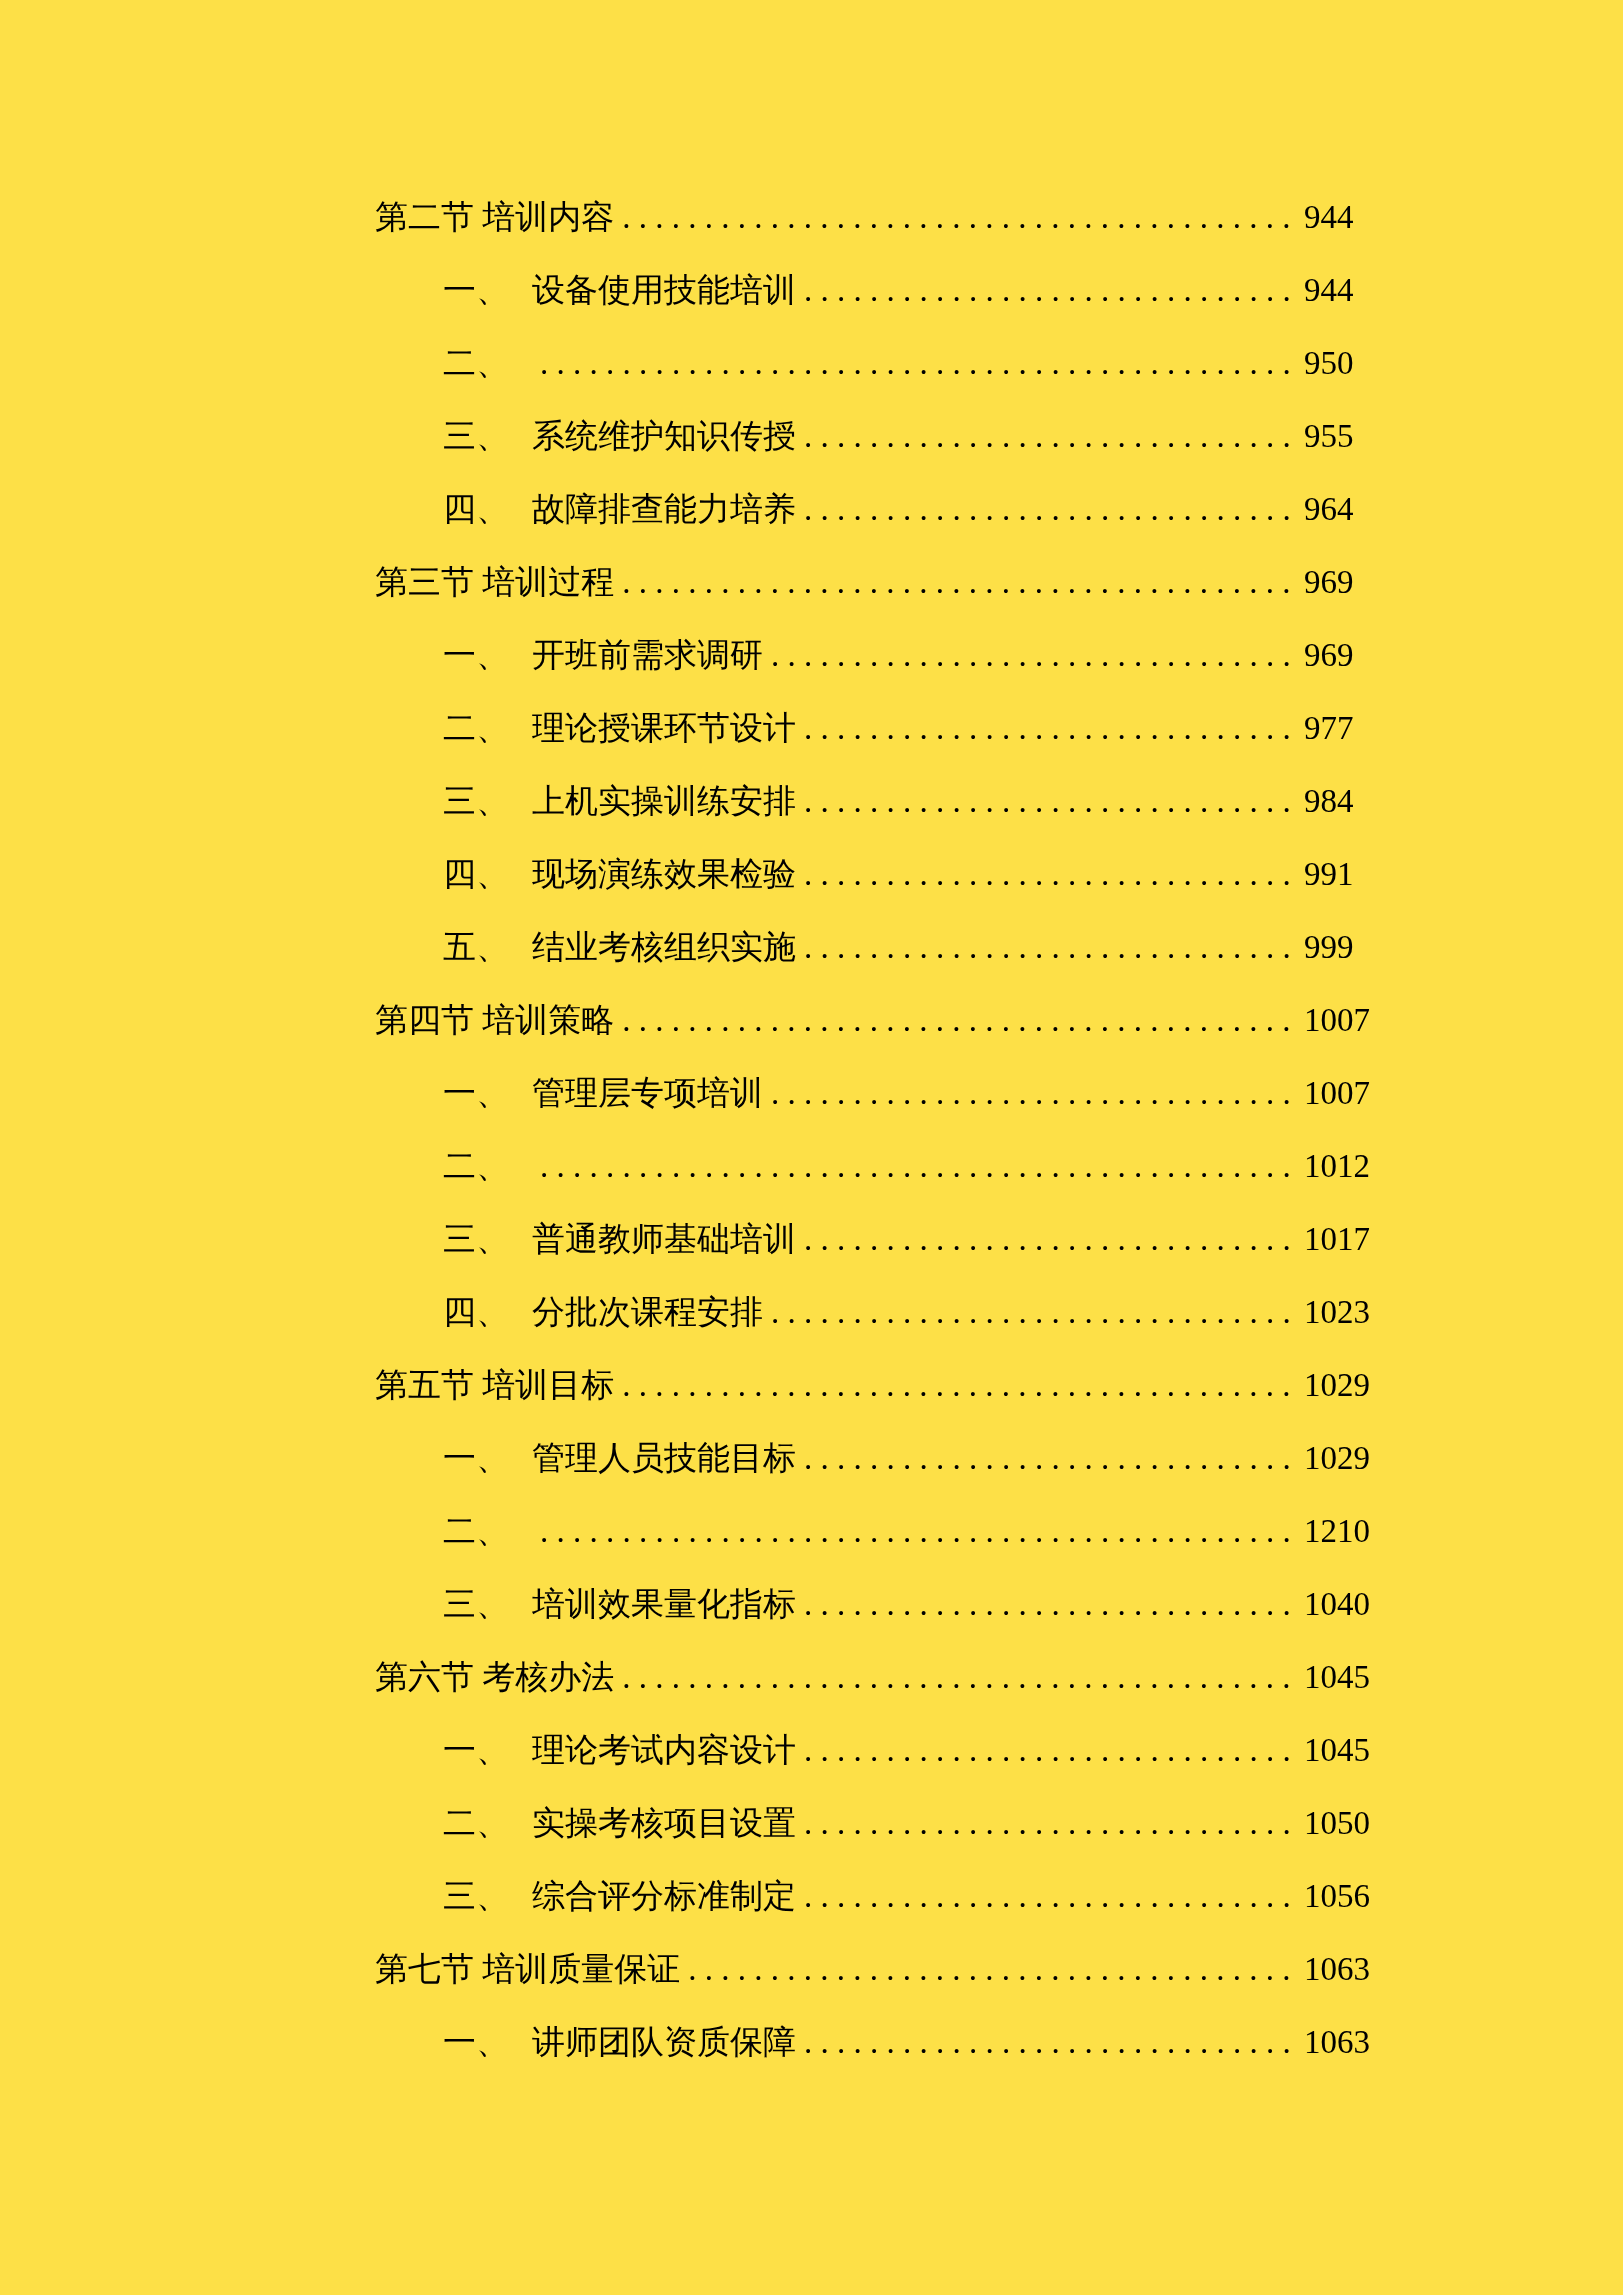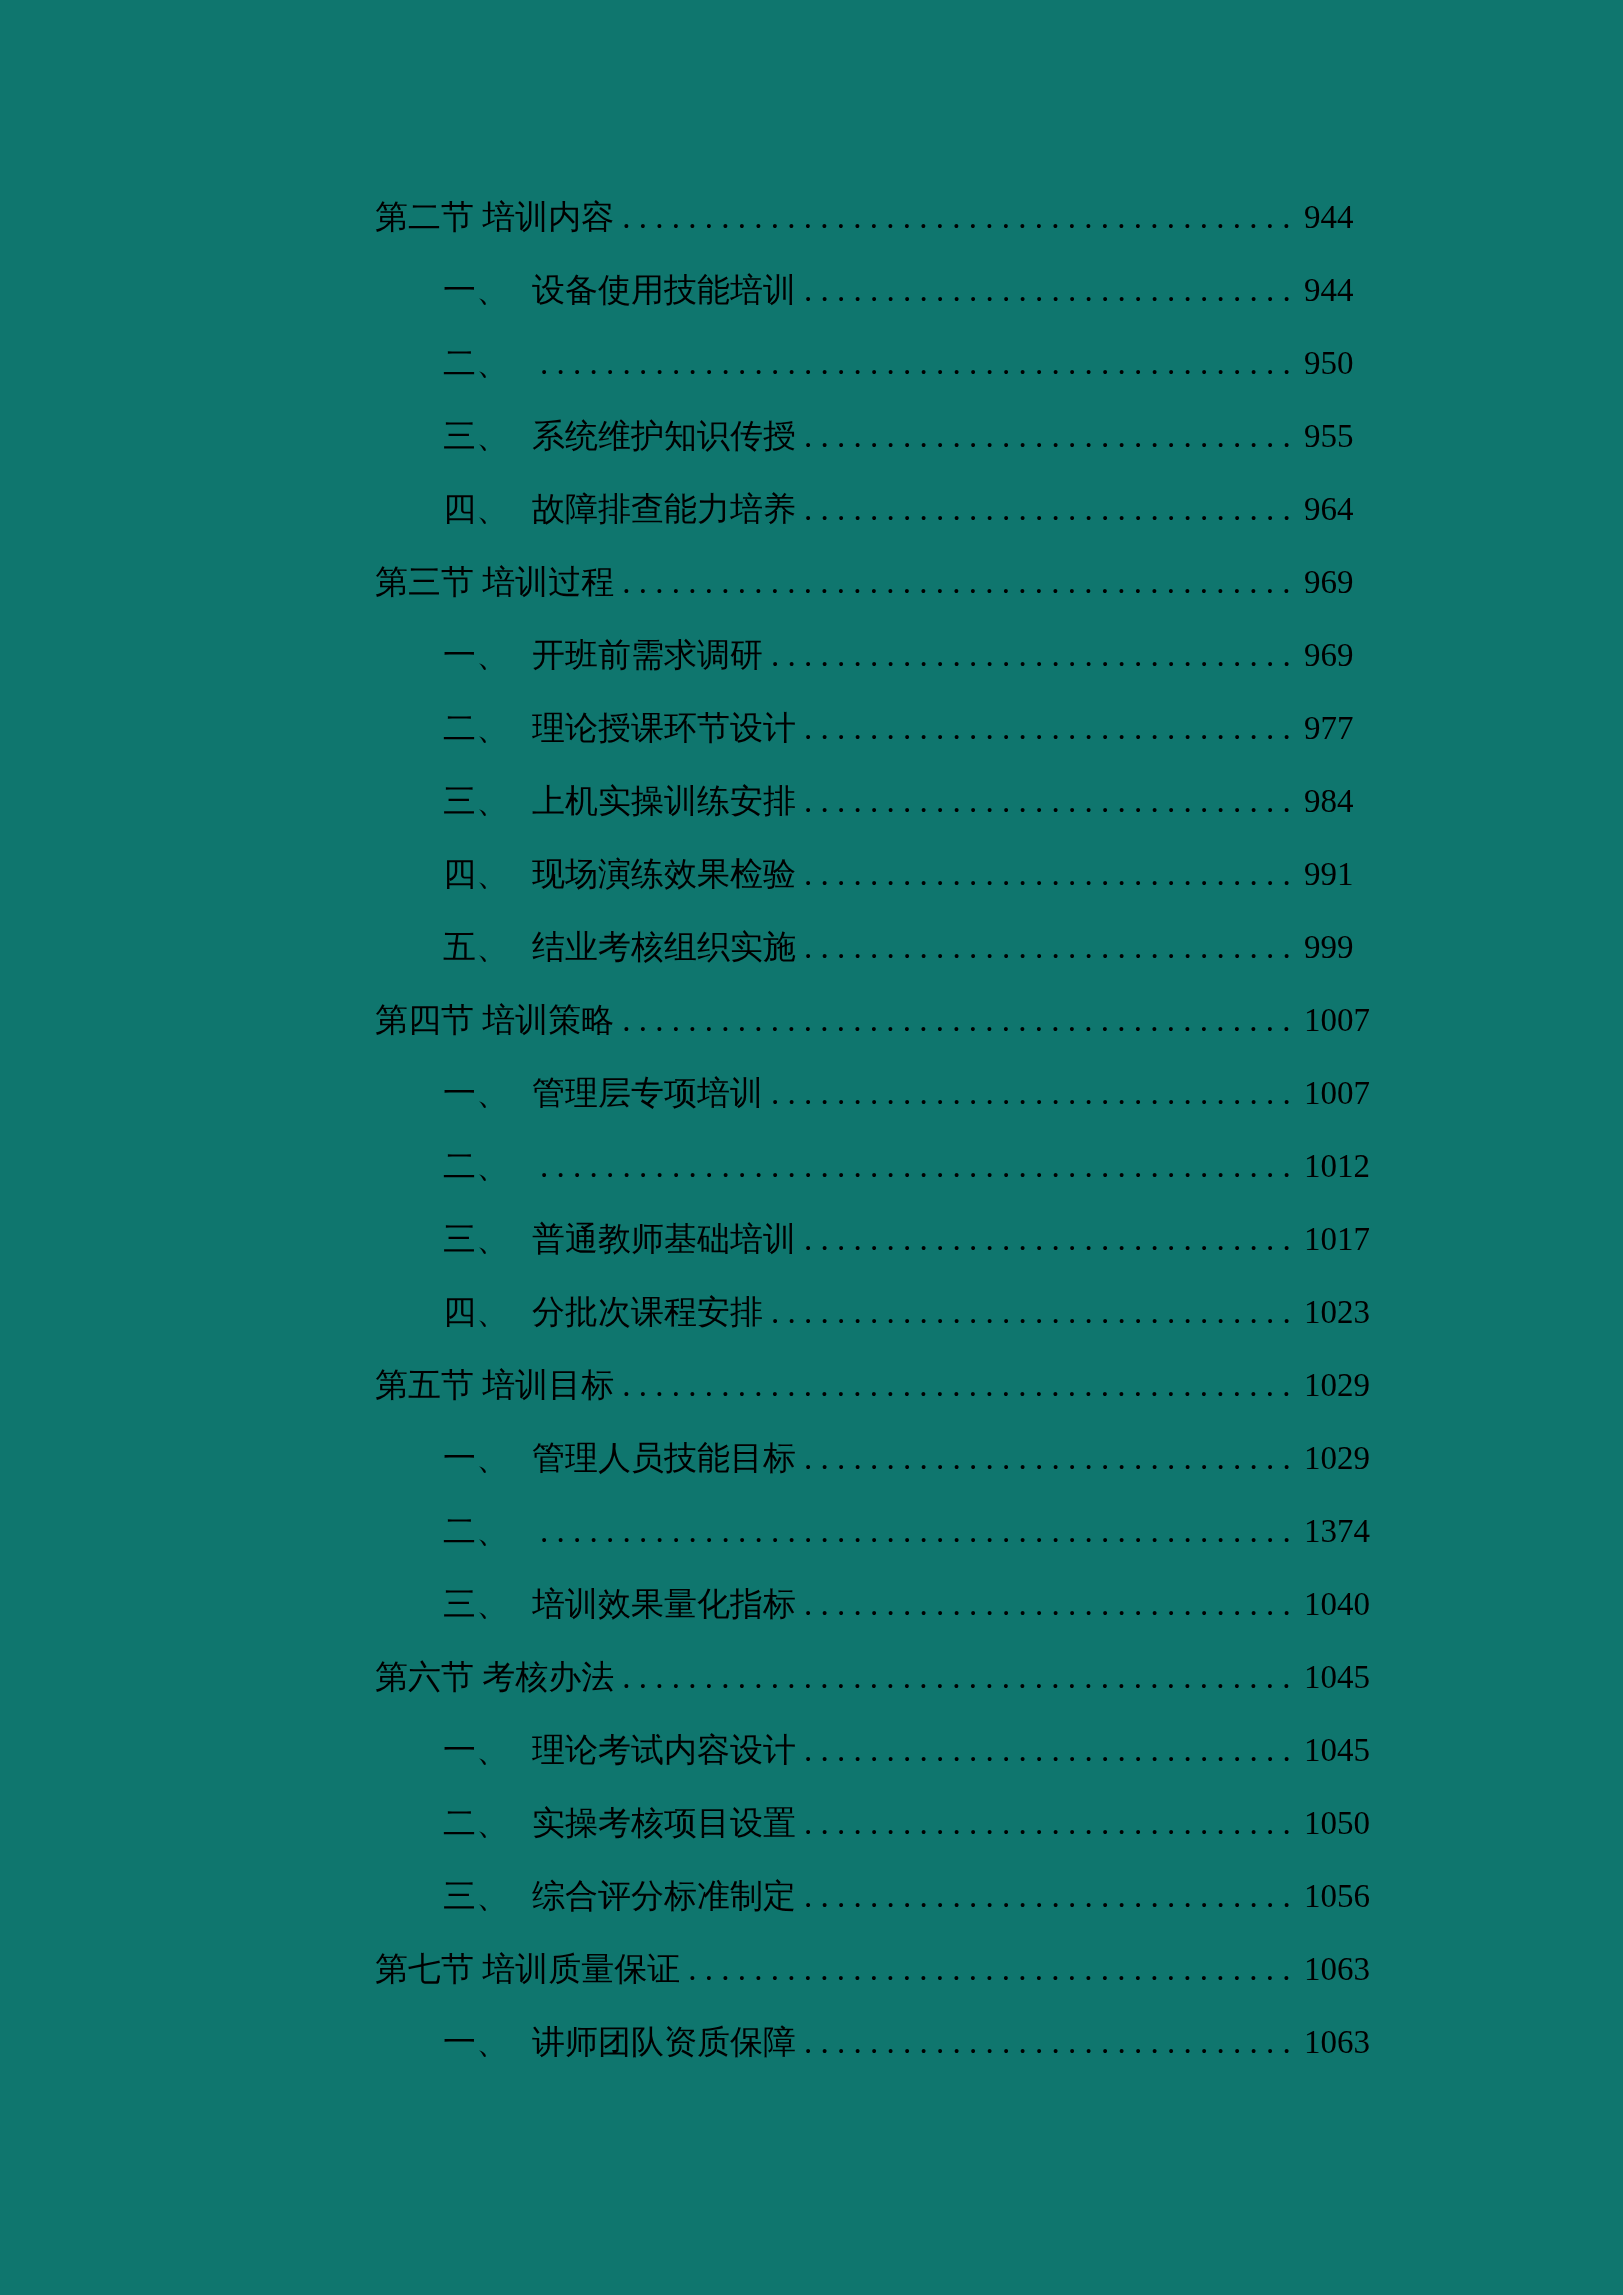--- a/index.html
+++ b/index.html
@@ -4,21 +4,21 @@
 <style>
   html, body {
     margin: 0;
     padding: 0;
     background: #ffffff;
   }
   .page-sheet {
     position: relative;
     width: 1623px;
     height: 2295px;
-    background: #0f766e;
+    background: #fde047;
     color: #000000;
     font-family: "Liberation Serif", "DejaVu Serif", serif;
     overflow: hidden;
   }
   .toc {
     position: absolute;
     left: 0;
     right: 0;
     top: 181px;
   }
@@ -179,21 +179,21 @@
   <div class="toc-row level-2">
     <span class="toc-num">一、</span>
     <span class="toc-label">管理人员技能目标</span>
     <span class="toc-leader">. . . . . . . . . . . . . . . . . . . . . . . . . . . . . . . . . . . . . . . . . . . . . . . . . . . . . . . . . . . . . . . . . . . . . . . . . . . . . . . . </span>
     <span class="toc-page-num">1029</span>
   </div>
 
   <div class="toc-row level-2">
     <span class="toc-num">二、</span>
     <span class="toc-leader">. . . . . . . . . . . . . . . . . . . . . . . . . . . . . . . . . . . . . . . . . . . . . . . . . . . . . . . . . . . . . . . . . . . . . . . . . . . . . . . . </span>
-    <span class="toc-page-num">1374</span>
+    <span class="toc-page-num">1210</span>
   </div>
 
   <div class="toc-row level-2">
     <span class="toc-num">三、</span>
     <span class="toc-label">培训效果量化指标</span>
     <span class="toc-leader">. . . . . . . . . . . . . . . . . . . . . . . . . . . . . . . . . . . . . . . . . . . . . . . . . . . . . . . . . . . . . . . . . . . . . . . . . . . . . . . . </span>
     <span class="toc-page-num">1040</span>
   </div>
 
   <div class="toc-row level-1">

